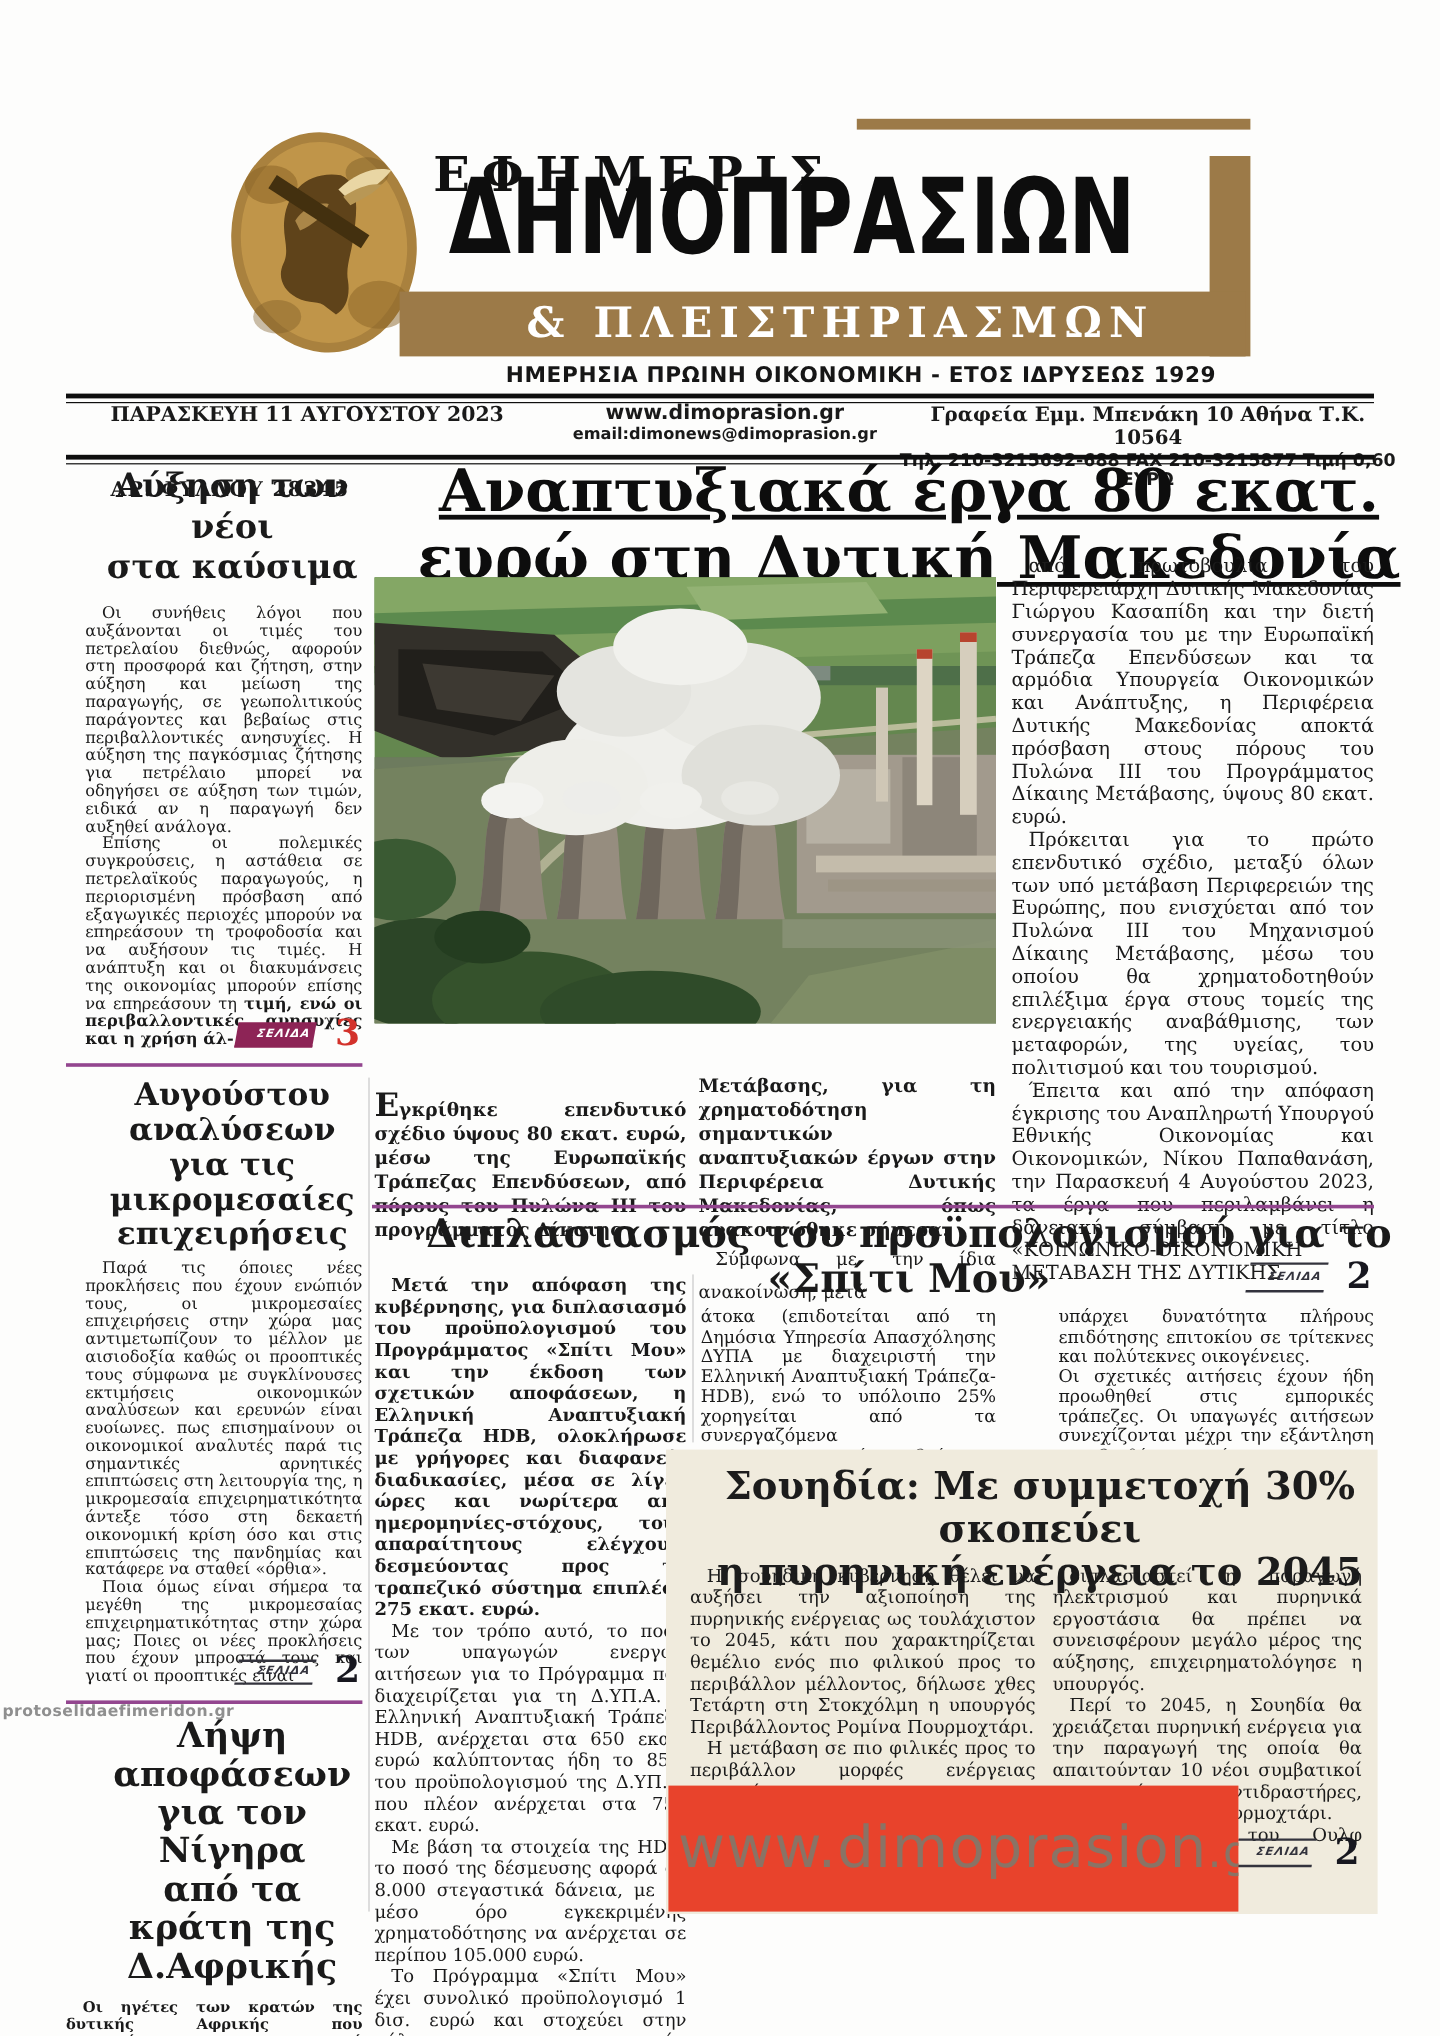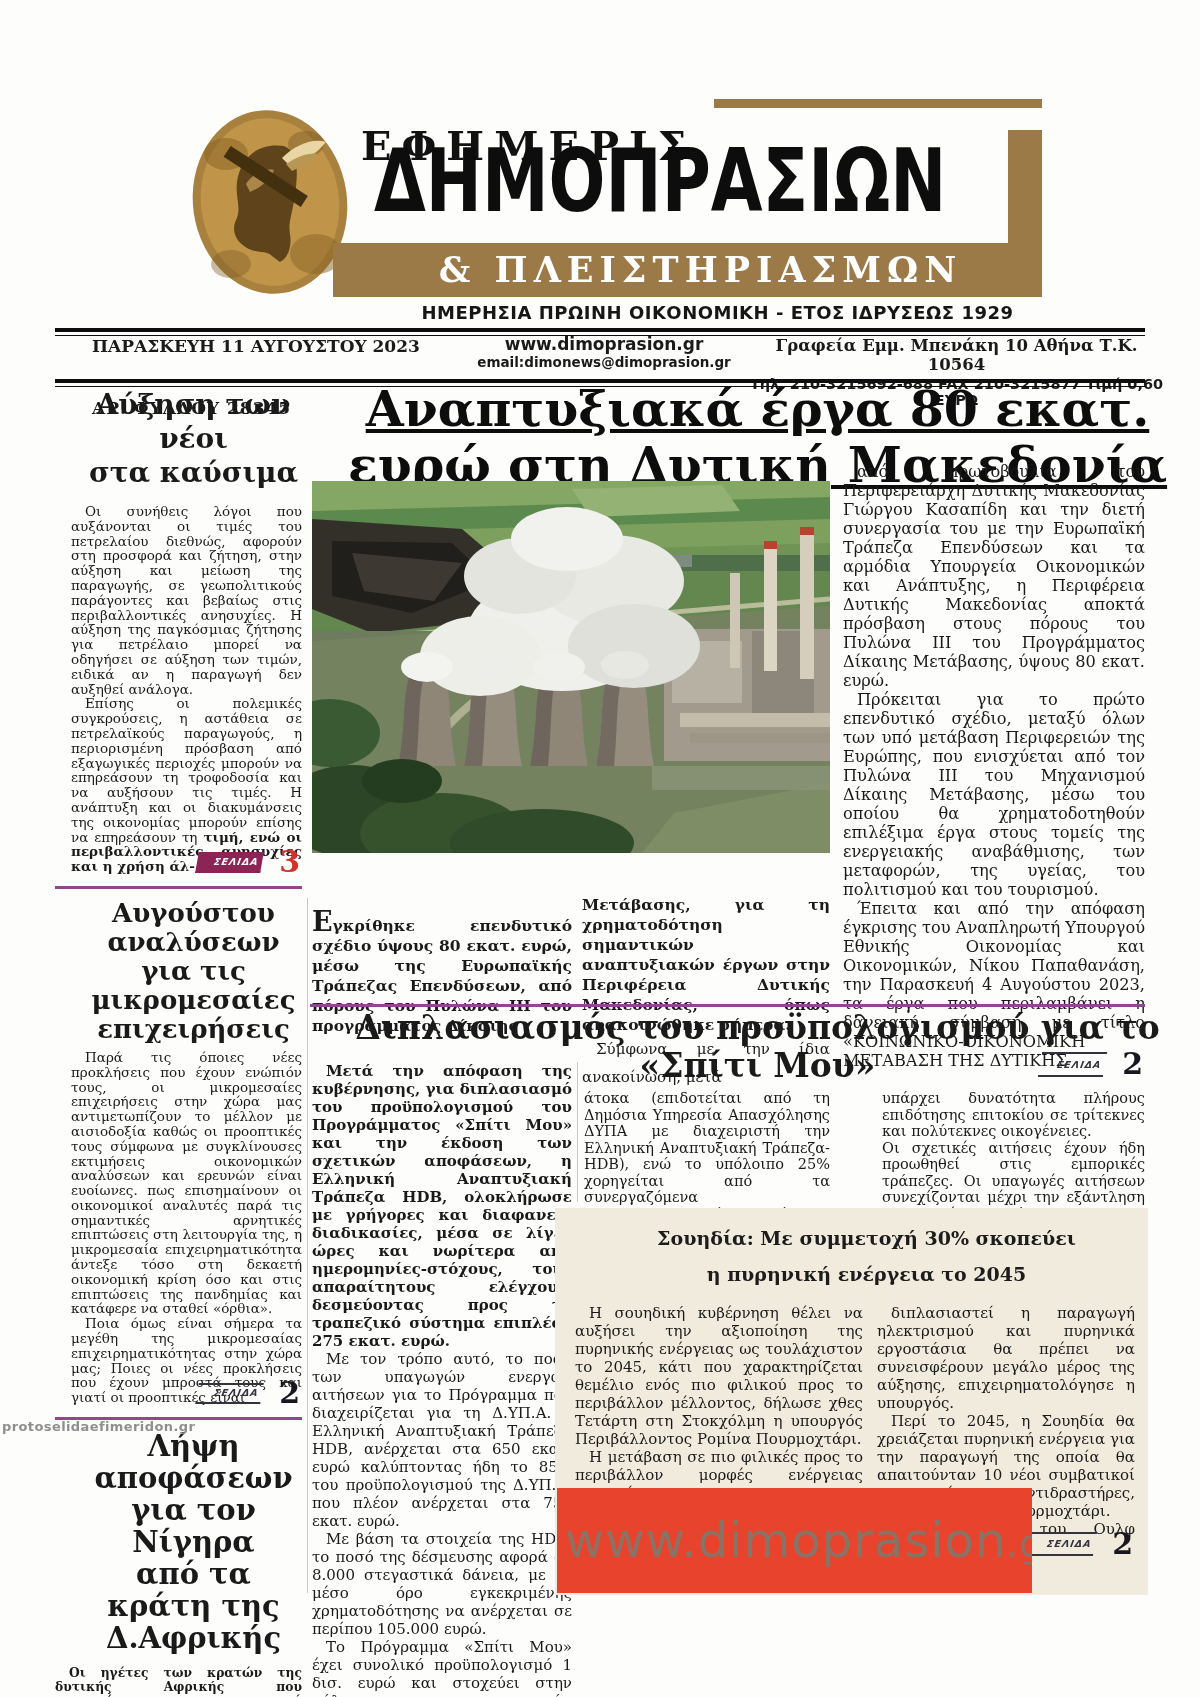--- a/index.html
+++ b/index.html
@@ -48,21 +48,21 @@
   .rcol{font-size:16.2px;line-height:19px;}
   .lead{font-weight:bold;font-size:15.5px;line-height:20px;}
   .lead-initial{font-size:27px;font-weight:bold;}
   .mh2{font-weight:bold;font-size:33px;line-height:38px;}
   .c1{font-size:15px;line-height:18px;}
   .c23{font-size:14.5px;line-height:16.5px;}
   .bold{font-weight:bold;}
 
   
   .swbox{background:#f0ebdd;}
-  .swhead{font-weight:bold;font-size:19px;line-height:36px;color:#1c1c1c;}
+  .swhead{font-weight:bold;font-size:32px;line-height:36px;color:#1c1c1c;}
   .swtext{font-size:15px;line-height:18px;}
 
   
   .banner{background:#e8432c;overflow:hidden;white-space:nowrap;}
   .banner-text{font-family:"DejaVu Sans","Liberation Sans",sans-serif;color:#8a7365;
                font-size:48px;letter-spacing:1px;line-height:105px;}
   .banner-suffix{font-size:37px;}
 
   
   .sel{position:absolute;right:2px;bottom:-2px;display:inline-flex;align-items:center;gap:4px;}

